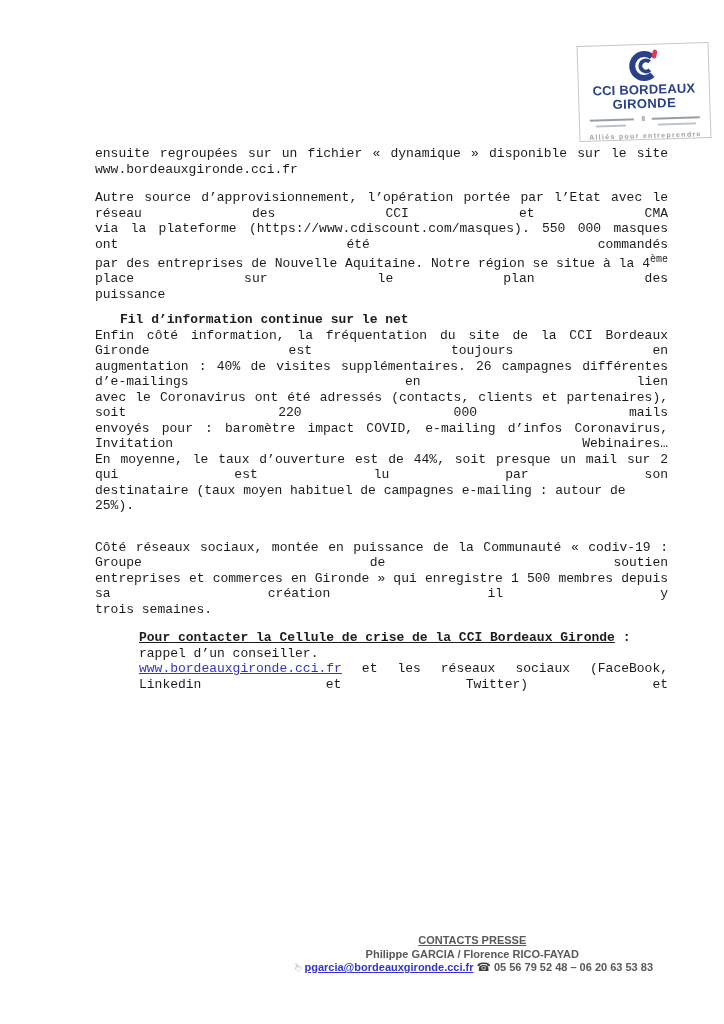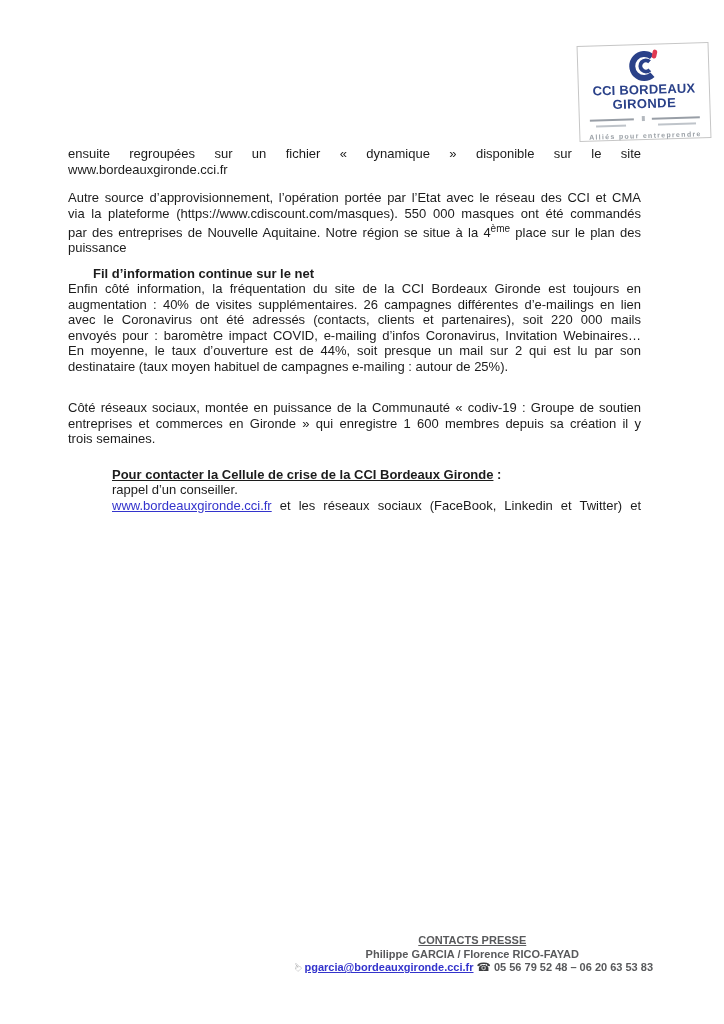--- a/index.html
+++ b/index.html
@@ -19,22 +19,22 @@
   .logo-l1{font-size:13px;font-weight:bold;color:#2a4189;line-height:14px;letter-spacing:.2px;}
   .logo-l2{font-size:13px;font-weight:bold;color:#2a4189;line-height:13px;letter-spacing:.4px;}
   .addr{width:110px;margin-top:6px;filter:blur(0.5px);}
   .addr-row{display:flex;align-items:center;justify-content:space-between;margin-bottom:3px;}
   .bar{background:#989ea6;height:2px;}
   .bar2{background:#bfc4ca;height:1.5px;}
   .dotcol{width:3px;height:5px;background:#b3b8be;}
   .logo-tagline{margin-top:3px;font-size:7px;font-weight:bold;color:#9aa0a6;letter-spacing:1.3px;white-space:nowrap;}
   
   .content{
-    position:absolute;left:68px;top:146px;width:573px;
-    font-size:13px;line-height:15.5px;
+    position:absolute;left:95px;top:146px;width:573px;
+    font-size:13px;line-height:15.5px;font-family:Liberation Mono, monospace;
   }
   .blk{margin:0;}
   .line{min-height:15.5px;}
   .jfull{text-align:justify;text-align-last:justify;}
   .s-b{font-weight:bold;}
   .s-bu{font-weight:bold;text-decoration:underline;}
   .s-sup{font-size:10px;vertical-align:4.5px;}
   a.s-link{color:#3333cc;text-decoration:underline;cursor:pointer;}
   
   .footer{
@@ -89,24 +89,24 @@
       <div class="blk">
         <div class="line jfull"><span>Enfin côté information, la fréquentation du site de la CCI Bordeaux Gironde est toujours en</span></div>
         <div class="line jfull"><span>augmentation : 40% de visites supplémentaires. 26 campagnes différentes d’e-mailings en lien</span></div>
         <div class="line jfull"><span>avec le Coronavirus ont été adressés (contacts, clients et partenaires), soit 220 000 mails</span></div>
         <div class="line jfull"><span>envoyés pour : baromètre impact COVID, e-mailing d’infos Coronavirus, Invitation Webinaires…</span></div>
         <div class="line jfull"><span>En moyenne, le taux d’ouverture est de 44%, soit presque un mail sur 2 qui est lu par son</span></div>
         <div class="line"><span>destinataire (taux moyen habituel de campagnes e-mailing : autour de 25%).</span></div>
       </div>
       <div class="blk" style="margin-top: 26px;">
         <div class="line jfull"><span>Côté réseaux sociaux, montée en puissance de la Communauté « codiv-19 : Groupe de soutien</span></div>
-        <div class="line jfull"><span>entreprises et commerces en Gironde » qui enregistre 1 600 membres depuis sa création il y</span></div>
+        <div class="line jfull"><span>entreprises et commerces en Gironde » qui enregistre 1 500 membres depuis sa création il y</span></div>
         <div class="line"><span>trois semaines.</span></div>
       </div>
-      <div class="blk" style="margin-top: 20px; margin-left: 44px;">
+      <div class="blk" style="margin-top: 13px; margin-left: 44px;">
         <div class="line"><span class="s-bu">Pour contacter la Cellule de crise de la CCI Bordeaux Gironde</span><span class="s-b"> :</span></div>
       </div>
       <div class="blk" style="margin-left: 44px;">
         <div class="line"><span>rappel d’un conseiller.</span></div>
       </div>
       <div class="blk" style="margin-left: 44px;">
         <div class="line jfull"><a class="s-link" href="#">www.bordeauxgironde.cci.fr</a><span> et les réseaux sociaux (FaceBook, Linkedin et Twitter) et</span></div>
       </div>
     </div>
 

